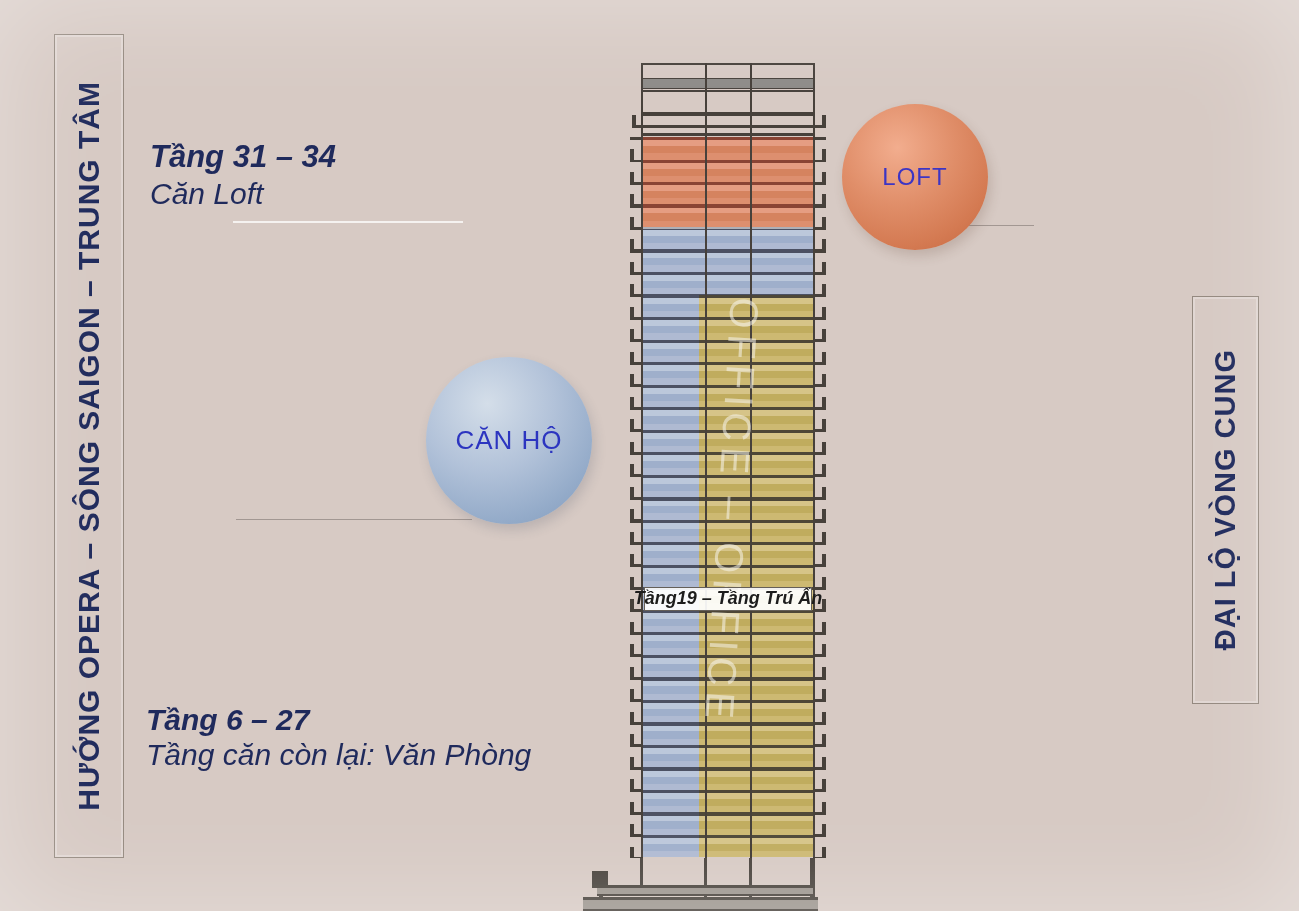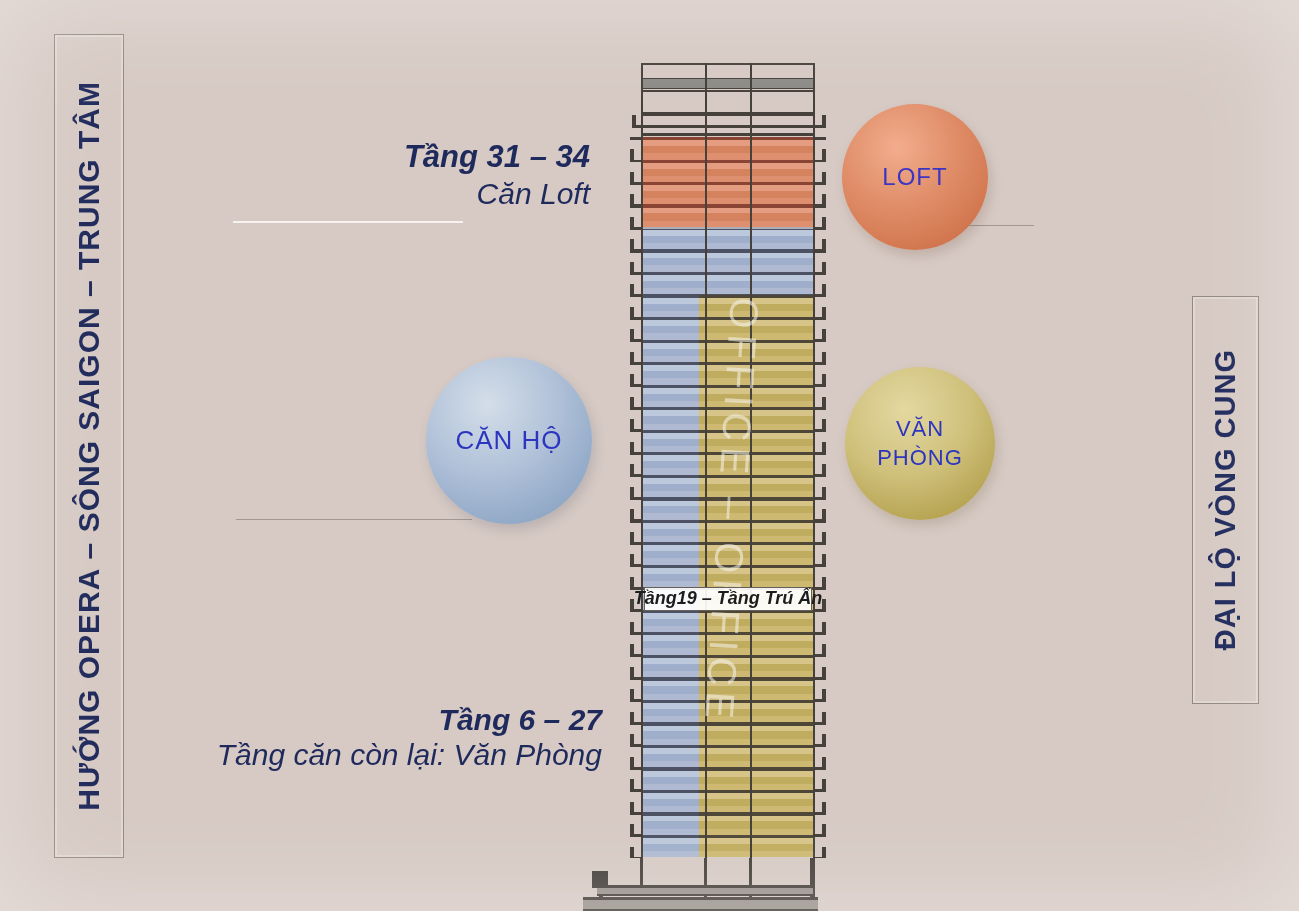--- a/index.html
+++ b/index.html
@@ -11,21 +11,21 @@
   
   .vbox{position:absolute;border:1px solid #94897f;display:flex;align-items:center;justify-content:center;
         box-shadow:inset 0 0 0 2px rgba(255,255,255,.25)}
   .vtext{writing-mode:vertical-rl;transform:rotate(180deg);font-weight:bold;color:#1f2a5c;white-space:nowrap}
   #left-road{left:54px;top:34px;width:68px;height:822px}
   #left-road .vtext{font-size:30px;letter-spacing:1px}
   #right-road{left:1192px;top:296px;width:65px;height:406px}
   #right-road .vtext{font-size:29px;letter-spacing:1px}
 
   
-  .annot{position:absolute;text-align:right;color:#1f2a5c;font-style:italic;line-height:1.18}
+  .annot{position:absolute;color:#1f2a5c;font-style:italic;line-height:1.18}
   .annot .t{font-weight:bold}
   #annot-loft{left:150px;top:139px;width:440px;font-size:30px}
   #annot-loft .t{font-size:31px}
   #annot-typical{left:150px;top:232px;width:440px;font-size:30px}
   #annot-typical .t{font-size:31px}
   #annot-lower{left:146px;top:702px;width:456px;font-size:30px}
   #annot-lower .t{font-size:30px}
 
   .guide{position:absolute}
   #guide-left-top{left:233px;top:221px;width:230px;height:2px;background:rgba(255,255,255,.75)}
@@ -185,20 +185,14 @@
   <div class="pod" id="pod-post-e"></div>
   <div class="pod" id="pod-band1"></div>
   <div class="pod" id="pod-band2"></div>
 
   <div class="badge" id="badge-loft">
     <div class="lbl">LOFT</div>
   </div>
   <div class="badge" id="badge-apartment">
     <div class="lbl">CĂN HỘ</div>
   </div>
-  <div class="badge" id="badge-office">
-    <div class="lbl">
-      <div>VĂN</div>
-      <div>PHÒNG</div>
-    </div>
-  </div>
 
 </div>
 
 </body></html>

